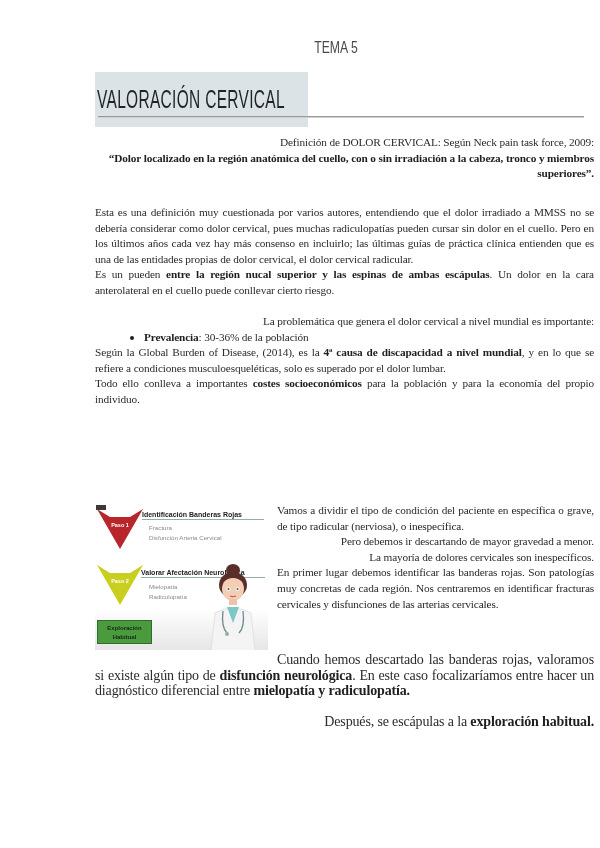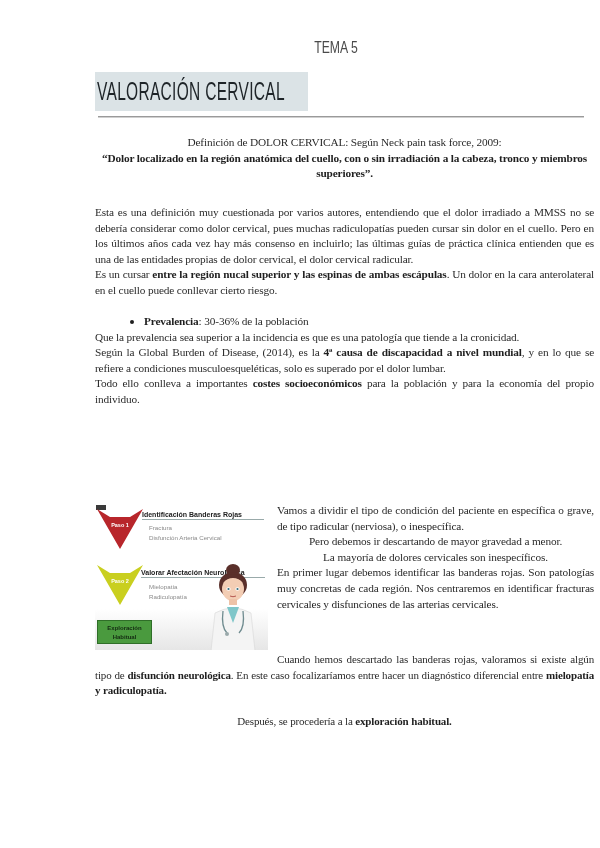--- a/index.html
+++ b/index.html
@@ -31,21 +31,21 @@
     color: #4a4a4a;
     transform: scaleX(0.72);
     transform-origin: 300px 0;
   }
   .title-wrap {
     position: absolute;
     top: 72px;
     left: 59px;
     height: 31px;
     background: #dbe3e6;
-    padding: 4px 2px;
+    padding: 12px 2px;
     display: flex;
     align-items: center;
   }
   .title {
     font-family: "Liberation Sans", sans-serif;
     font-size: 25px;
     color: #1e2428;
     letter-spacing: 0.5px;
     display: inline-block;
     transform: scaleX(0.62);
@@ -71,21 +71,21 @@
     text-align: justify;
     letter-spacing: -0.15px;
   }
   .body-text p {
     margin: 0;
   }
   .body-text b {
     font-weight: bold;
     color: #1f1f1f;
   }
-  .left-align { text-align: center; }
+  .left-align { text-align: right; }
   .blank { height: 15.6px; }
   ul.bullets {
     margin: 0;
     padding: 0;
     list-style: none;
   }
   ul.bullets li {
     position: relative;
     padding-left: 49px;
   }
@@ -181,21 +181,21 @@
     text-align: justify;
     letter-spacing: -0.15px;
   }
   .side-text p { margin: 0; }
   .side-text b { font-weight: normal; color: #1f1f1f; }
   .cont-text {
     position: absolute;
     left: 59px;
     top: 652px;
     width: 499px;
-    font-size: 11px;
+    font-size: 14px;
     line-height: 15.6px;
     text-align: justify;
     letter-spacing: -0.15px;
   }
   .cont-text p { margin: 0; }
   .cont-text b { font-weight: bold; color: #1f1f1f; }
   .indent-first { text-indent: 182px; }
 </style>
 </head>
 <body>
@@ -210,28 +210,28 @@
 
   <div class="rule"></div>
 
   <div class="body-text left-align" style="top:135px;">
     <p>Definición de DOLOR CERVICAL: Según Neck pain task force, 2009:</p>
     <p><b>“Dolor localizado en la región anatómica del cuello, con o sin irradiación a la cabeza, tronco y miembros superiores”.</b></p>
   </div>
 
   <div class="body-text" style="top:205px;">
     <p>Esta es una definición muy cuestionada por varios autores, entendiendo que el dolor irradiado a MMSS no se debería considerar como dolor cervical, pues muchas radiculopatías pueden cursar sin dolor en el cuello. Pero en los últimos años cada vez hay más consenso en incluirlo; las últimas guías de práctica clínica entienden que es una de las entidades propias de dolor cervical, el dolor cervical radicular.</p>
-    <p><span>Es un cursar </span><b>entre la región nucal superior y las espinas de ambas escápulas</b><span>. Un dolor en la cara anterolateral en el  cuello puede conllevar cierto riesgo.</span></p>
+    <p><span>Es un pueden </span><b>entre la región nucal superior y las espinas de ambas escápulas</b><span>. Un dolor en la cara anterolateral en el  cuello puede conllevar cierto riesgo.</span></p>
   </div>
 
   <div class="body-text" style="top:314px;">
+    <p class="left-align">La problemática que genera el dolor cervical a nivel mundial es importante:</p>
     <ul class="bullets">
       <li><b>Prevalencia</b><span>: 30-36% de la población</span></li>
     </ul>
-    <p>Que la prevalencia sea superior a la incidencia es que es una patología que tiende a la cronicidad.</p>
     <p><span>Según la Global Burden of Disease, (2014), es la </span><b>4ª causa de discapacidad a nivel mundial</b><span>, y en lo que se refiere a condiciones musculoesqueléticas, solo es superado por el dolor lumbar.</span></p>
     <p><span>Todo ello conlleva a importantes </span><b>costes socioeconómicos</b><span> para la población y para la economía del propio individuo.</span></p>
   </div>
 
   <div class="figure">
     <div class="fig-tag"></div>
 
     <div class="arrow" style="left:2px; top:6px;">
       <svg width="46" height="40" viewBox="0 0 46 40">
         <polygon points="0,0 13,8 23,8 33,8 46,0 23,40" fill="#b8262b"></polygon>
@@ -285,16 +285,16 @@
   <div class="side-text">
     <p><span>Vamos a dividir el tipo de condición del paciente en </span><b>específica</b><span> o grave, de tipo </span><b>radicular</b><span> (nerviosa), o </span><b>inespecífica</b><span>.</span></p>
     <p class="left-align">Pero debemos ir descartando de mayor gravedad a menor.</p>
     <p class="left-align">La mayoría de dolores cervicales son inespecíficos.</p>
     <p><span>En primer lugar debemos identificar las banderas rojas. Son patologías muy concretas de cada región. Nos centraremos en identificar </span><b>fracturas cervicales y disfunciones de las arterias cervicales</b><span>.</span></p>
   </div>
 
   <div class="cont-text">
     <p class="indent-first"><span>Cuando hemos descartado las banderas rojas, valoramos si existe algún tipo de </span><b>disfunción neurológica</b><span>. En este caso focalizaríamos entre hacer un diagnóstico diferencial entre </span><b>mielopatía y radiculopatía.</b></p>
     <div class="blank"></div>
-    <p class="left-align"><span>Después, se procedería a la </span><b>exploración habitual.</b></p>
+    <p class="left-align"><span>Después, se escápulas a la </span><b>exploración habitual.</b></p>
   </div>
 
 </div>
 
 </body></html>

